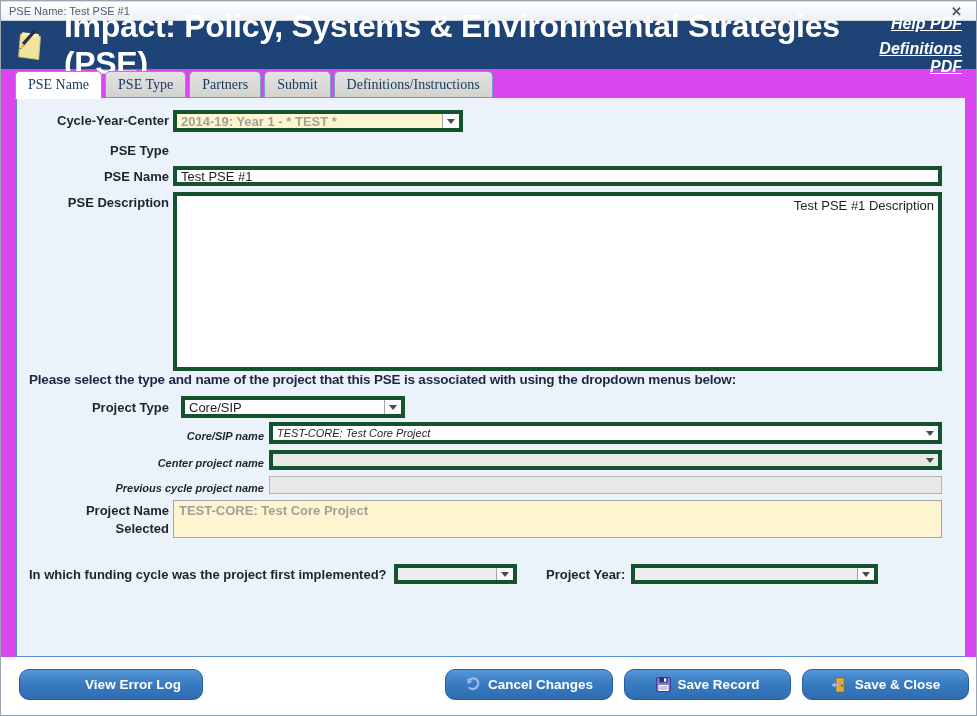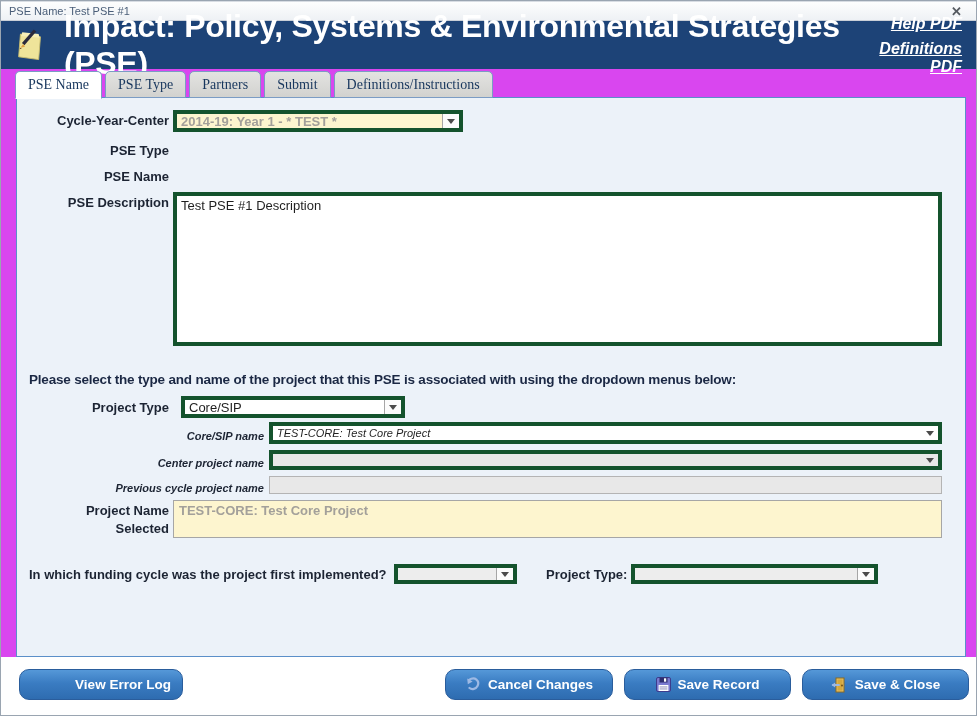--- a/index.html
+++ b/index.html
@@ -155,32 +155,33 @@
   <div class="lbl" style="left:0; width:168px; top:142px;">PSE Type</div>
   <div class="lbl" style="left:0; width:168px; top:168px;">PSE Name</div>
   <div class="lbl" style="left:0; width:168px; top:194px;">PSE Description</div>
   <div class="instruction">Please select the type and name of the project that this PSE is associated with using the dropdown menus below:</div>
   <div class="lbl" style="left:0; width:168px; top:399px;">Project Type</div>
   <div class="lbl it" style="left:0; width:263px; top:427px;">Core/SIP name</div>
   <div class="lbl it" style="left:0; width:263px; top:454px;">Center project name</div>
   <div class="lbl it" style="left:0; width:263px; top:479px;">Previous cycle project name</div>
   <div class="lbl" style="left:78px; width:90px; top:501px; line-height:18px;">Project Name Selected</div>
   <div class="lbl" style="left:28px; width:362px; top:566px; text-align:left;">In which funding cycle was the project first implemented?</div>
-  <div class="lbl" style="left:545px; width:82px; top:566px; text-align:left;">Project Type:</div>
+  <div class="lbl" style="left:545px; width:82px; top:566px; text-align:left;">Project Year:</div>
 
   <div class="combo yellow" style="left:172px; top:109px; width:290px;">
     <span class="combo-value">2014-19: Year 1 - * TEST *</span>
     <span class="combo-btn">
         <i class="tri"></i>
       </span>
   </div>
 
 
-
-  <textarea class="field-area" style="left: 172px; top: 191px; width: 769px; height: 154px;">Test PSE #1 Description</textarea>
+  <input class="field" style="left: 172px; top: 165px; width: 769px; height: 20px;" value="Test PSE #1">
+
+  <textarea class="field-area" style="left: 172px; top: 191px; width: 769px; height: 179px; text-align: right;">Test PSE #1 Description</textarea>
 
   <div class="combo" style="left:180px; top:395px; width:224px;">
     <span class="combo-value">Core/SIP</span>
     <span class="combo-btn">
         <i class="tri"></i>
       </span>
   </div>
 
   <div class="combo" style="left:268px; top:421px; width:673px;">
     <span class="combo-value small-italic">TEST-CORE: Test Core Project</span>
@@ -212,21 +213,21 @@
   </div>
 
   <div class="combo grayempty" style="left:630px; top:563px; width:247px; height:20px;">
     <span class="combo-value"></span>
     <span class="combo-btn">
         <i class="tri"></i>
       </span>
   </div>
 
   <div class="footer">
-    <div class="btn" style="left:18px; top:12px; width:164px;padding-left:44px;">
+    <div class="btn" style="left:18px; top:12px; width:184px;padding-left:44px;">
       <span>View Error Log</span>
     </div>
     <div class="btn" style="left:444px; top:12px; width:168px;">
       <svg width="16" height="16" viewBox="0 0 16 16">
         <path d="M4 3 C10 -1 15 4 12.5 9 C11 12 7 13 4.5 11" fill="none" stroke="#9db9e4" stroke-width="2.2" stroke-linecap="round"></path>
         <polygon points="2.2,1.5 2.8,7.2 7.6,4.4" fill="#9db9e4"></polygon>
       </svg>
       <span>Cancel Changes</span>
     </div>
     <div class="btn" style="left:623px; top:12px; width:167px;">

